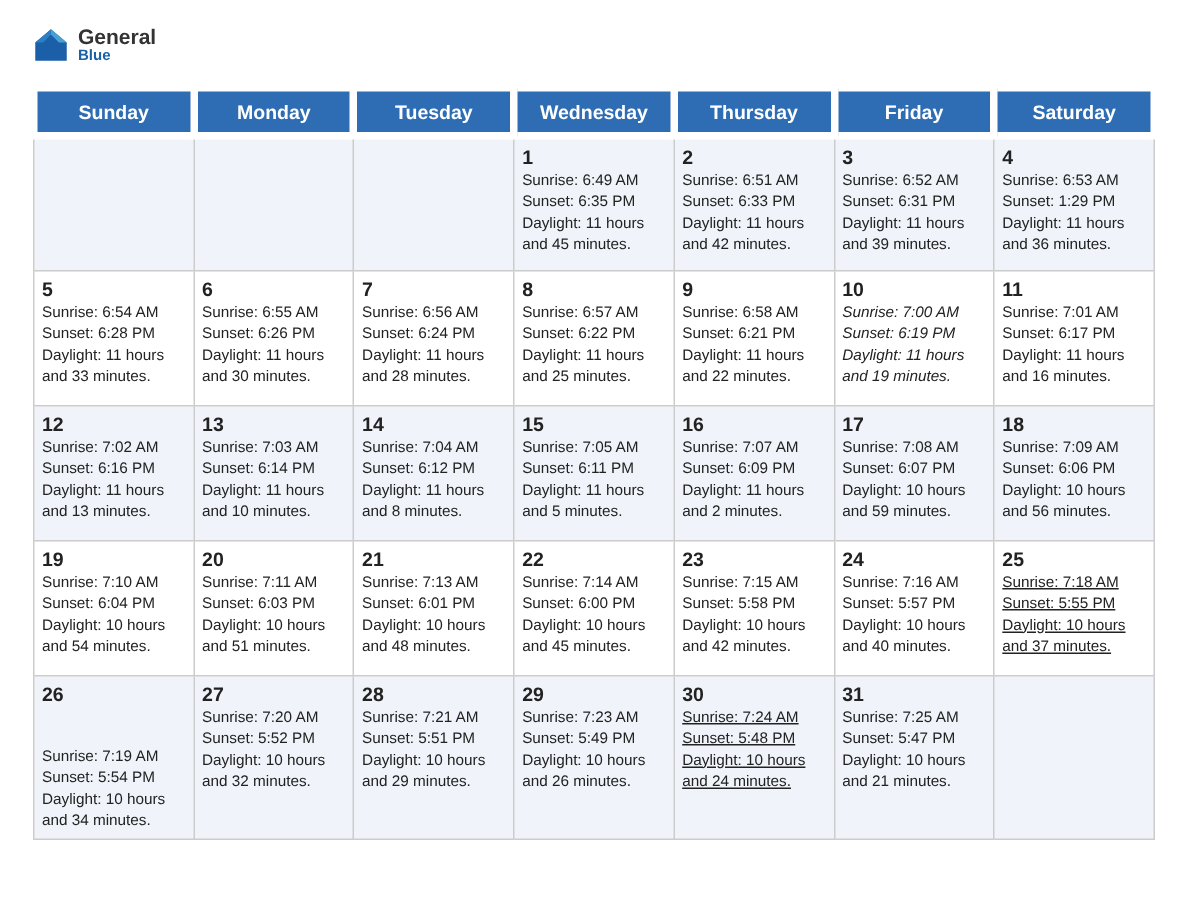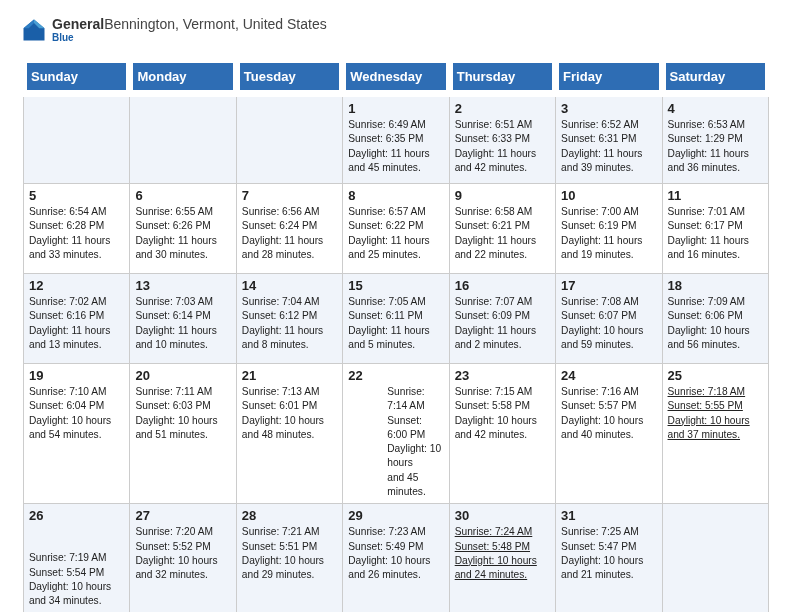--- a/index.html
+++ b/index.html
@@ -5,20 +5,21 @@
     * { box-sizing: border-box; margin: 0; padding: 0; }
     body {
       font-family: Arial, sans-serif;
       background: #fff;
       width: 792px;
       min-height: 612px;
       padding: 16px 20px;
     }
     .header {
       display: flex;
+      justify-content: space-between;
       align-items: flex-start;
       margin-bottom: 12px;
     }
     .logo {
       display: flex;
       align-items: center;
       gap: 4px;
     }
     .logo-text {
       display: flex;
@@ -58,22 +59,22 @@
       table-layout: fixed;
     }
     thead tr {
       background-color: #2e6db4;
       color: white;
     }
     thead th {
       padding: 6px 4px;
       font-size: 13px;
       font-weight: bold;
-      text-align: left;
-      border: 7px solid #ffffff;
+      text-align: center;
+      border: 5px solid #ffffff;
     }
     tbody tr {
       vertical-align: top;
     }
     tbody tr:nth-child(odd) {
       background-color: #f0f4fa;
     }
     tbody tr:nth-child(even) {
       background-color: #ffffff;
     }
@@ -107,21 +108,20 @@
       <polygon points="16,4 28,14 28,28 4,28 4,14" fill="#1a5fa8"></polygon>
       <polygon points="16,4 28,14 22,14 16,8" fill="#4a9fd4"></polygon>
       <polygon points="16,4 4,14 10,14 16,8" fill="#2e7ec4"></polygon>
     </svg>
     <div class="logo-text">
       <span class="logo-general">General</span>
       <span class="logo-blue">Blue</span>
     </div>
   </div>
   <div class="title-block">
-    <div class="location">Bennington, Vermont, United States</div>
   </div>
 </div>
 
 <table>
   <thead>
     <tr>
     <th>Sunday</th>
         <th>Monday</th>
         <th>Tuesday</th>
         <th>Wednesday</th>
@@ -195,21 +195,21 @@
         </td>
         <td>
           <span class="day-number">9</span>
           <div class="day-info" style="white-space: pre-line;">Sunrise: 6:58 AM
 Sunset: 6:21 PM
 Daylight: 11 hours
 and 22 minutes.</div>
         </td>
         <td>
           <span class="day-number">10</span>
-          <div class="day-info" style="white-space: pre-line;">Sunrise: 7:00 AM
+          <div class="day-info" style="white-space: pre-line; font-style: italic;">Sunrise: 7:00 AM
 Sunset: 6:19 PM
 Daylight: 11 hours
 and 19 minutes.</div>
         </td>
         <td>
           <span class="day-number">11</span>
           <div class="day-info" style="white-space: pre-line;">Sunrise: 7:01 AM
 Sunset: 6:17 PM
 Daylight: 11 hours
 and 16 minutes.</div>
@@ -283,21 +283,21 @@
         </td>
         <td>
           <span class="day-number">21</span>
           <div class="day-info" style="white-space: pre-line;">Sunrise: 7:13 AM
 Sunset: 6:01 PM
 Daylight: 10 hours
 and 48 minutes.</div>
         </td>
         <td>
           <span class="day-number">22</span>
-          <div class="day-info" style="white-space: pre-line; margin-left: 39px;">Sunrise: 7:14 AM
+          <div class="day-info" style="white-space: pre-line;">Sunrise: 7:14 AM
 Sunset: 6:00 PM
 Daylight: 10 hours
 and 45 minutes.</div>
         </td>
         <td>
           <span class="day-number">23</span>
           <div class="day-info" style="white-space: pre-line;">Sunrise: 7:15 AM
 Sunset: 5:58 PM
 Daylight: 10 hours
 and 42 minutes.</div>

